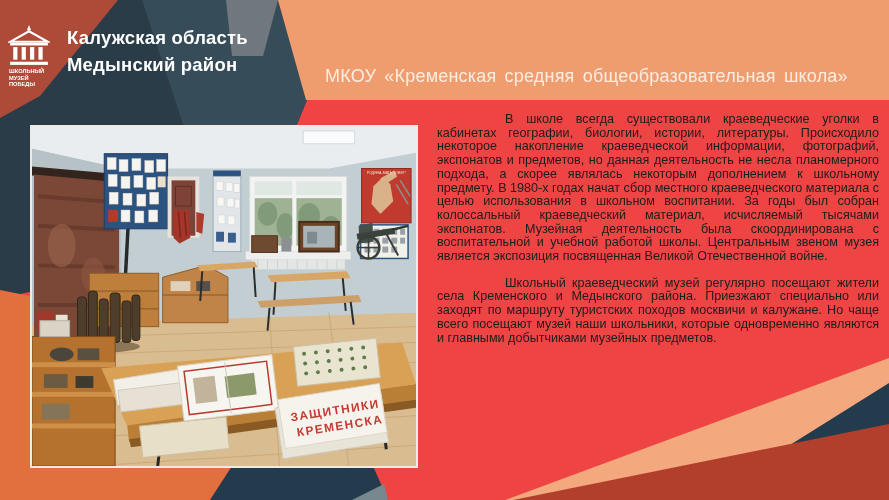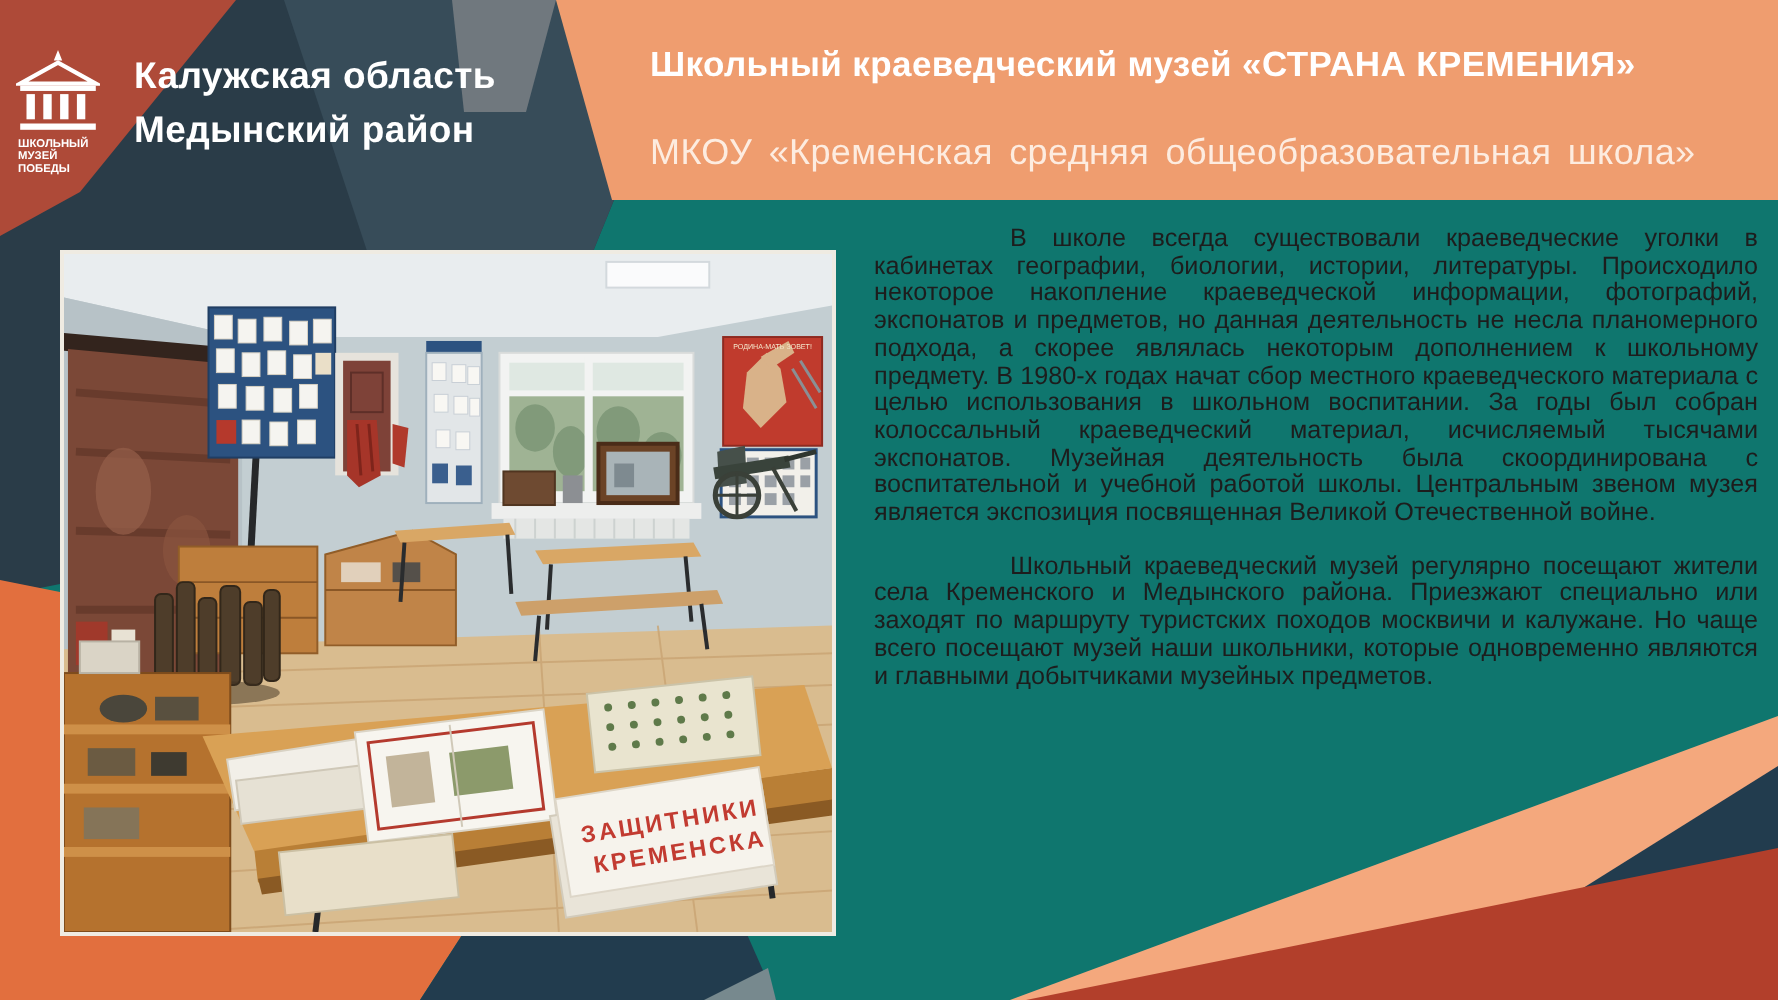--- a/index.html
+++ b/index.html
@@ -1,16 +1,16 @@
 <!DOCTYPE html>
 <html style="--banner_orange: #EF9D6F; --bright_orange: #E26F3E; --salmon: #F4A87D; --brick_red: #B23F2B; --corner_red: #AE4A38; --slate: #2A3C48; --slate_light: #374C59; --navy: #223C4E; --text_color: #1D1D1D;"><head>
 <meta charset="utf-8">
 <style>
   html,body{margin:0;padding:0;background:#888;}
-  .slide{position:relative;width:889px;height:500px;background:#0f766e;overflow:hidden;
+  .slide{position:relative;width:889px;height:500px;background:#ef4444;overflow:hidden;
          font-family:"Liberation Sans","DejaVu Sans",sans-serif;margin:0 auto;}
   .layer{position:absolute;inset:0;pointer-events:none;}
 
   
   .slate-base{background:var(--slate);
     clip-path:polygon(0 0,278px 0,307px 100px,296px 127px,30px 127px,30px 292px,0 298px);}
   .slate-facet1{background:var(--slate_light);
     clip-path:polygon(142px 0,278px 0,307px 100px,296px 127px,184px 127px);}
   .slate-facet2{background:#70787E;
     clip-path:polygon(226px 0,278px 0,263px 56px,232px 56px);}
@@ -79,21 +79,20 @@
       <text x="1" y="58" font-size="5.4" font-weight="bold" fill="#fff">ПОБЕДЫ</text>
     </svg>
   </div>
 
   <div class="location">
     <div>Калужская область</div>
     <div>Медынский район</div>
   </div>
 
   <div class="banner"></div>
-  <div class="banner-title">Школьный краеведческий музей «СТРАНА КРЕМЕНИЯ»</div>
   <div class="banner-subtitle">МКОУ «Кременская  средняя  общеобразовательная  школа»</div>
 
   <div class="layer bl-orange"></div>
   <div class="layer bl-navy"></div>
   <div class="layer bl-gray"></div>
   <div class="layer br-salmon"></div>
   <div class="layer br-navy"></div>
   <div class="layer br-red"></div>
 
   <div class="photo">

